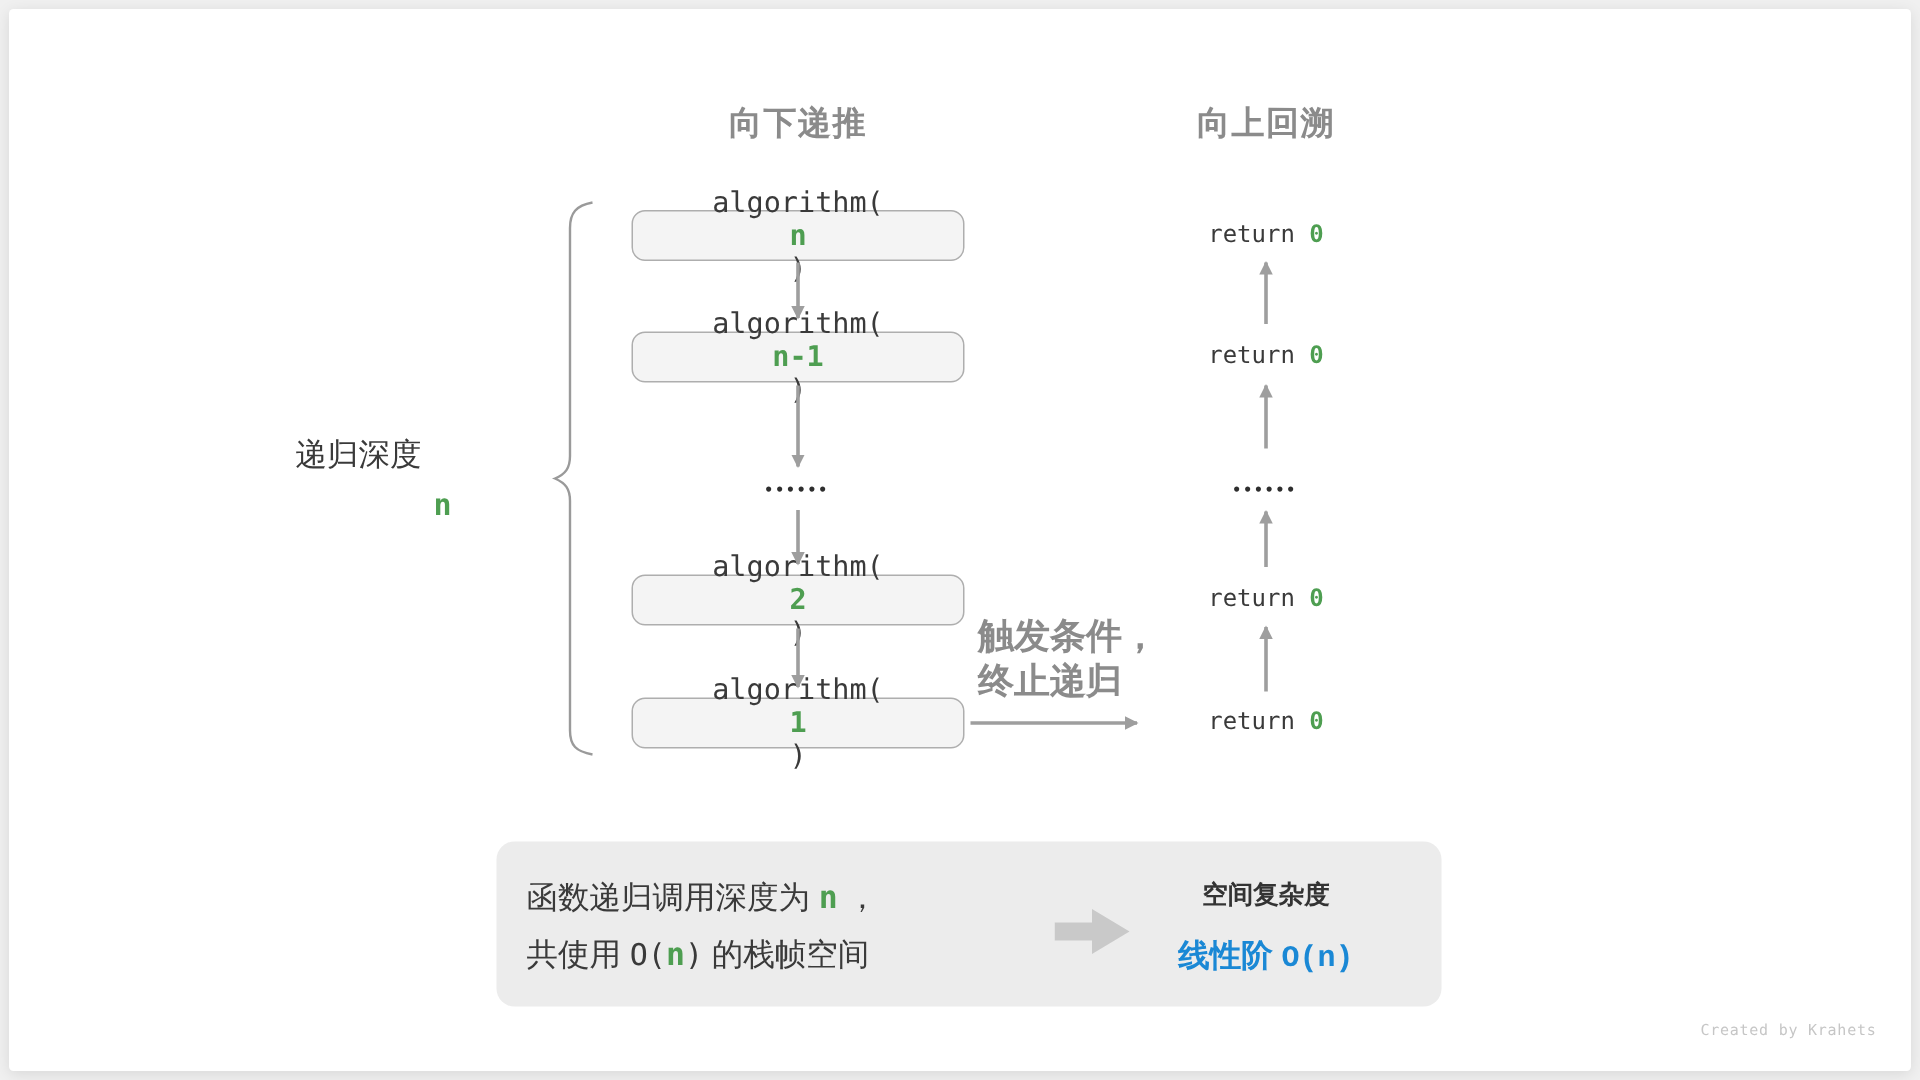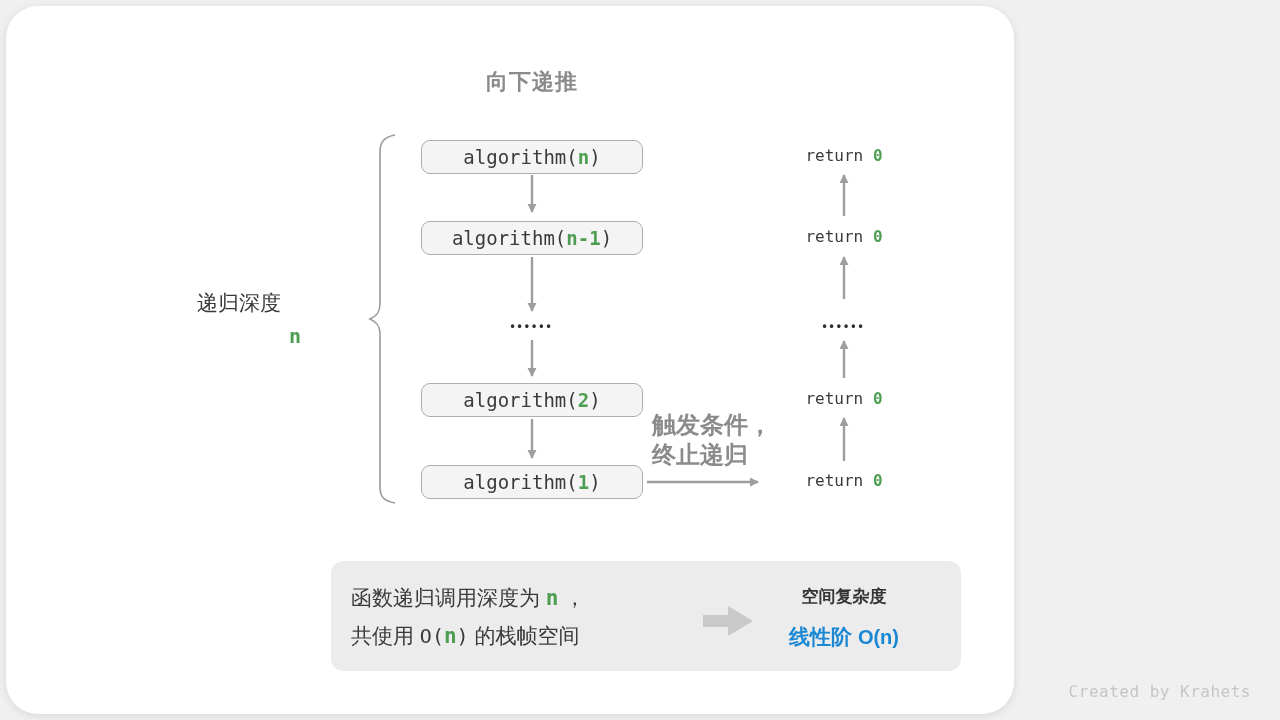--- a/index.html
+++ b/index.html
@@ -5,40 +5,40 @@
   :root{
     --green:#4e9e51; --blue:#1a88d5; --gray_text:#8b8b8b; --dark:#3a3a3a;
     --arrow:#9e9e9e; --box_fill:#f4f4f4; --box_border:#aeaeae;
     --summary_bg:#ececec; --watermark:#c6c6c6; --big_arrow:#c9c9c9;
     --page_bg:#f0f0f0; --card_bg:#ffffff;
   }
   *{margin:0;padding:0;box-sizing:border-box;}
   html,body{width:1280px;height:720px;overflow:hidden;}
   body{background:var(--page_bg);font-family:"Liberation Sans",sans-serif;}
   .card{
-    position:absolute;left:6px;top:6px;width:1008px;height:708px;
-    background:var(--card_bg);border-radius:32px;
+    position:absolute;left:6px;top:6px;width:1268px;height:708px;
+    background:var(--card_bg);border-radius:3px;
     box-shadow:0 2px 10px rgba(0,0,0,0.10);
   }
   .abs{position:absolute;}
   .center{text-align:center;}
   .mono{font-family:"DejaVu Sans Mono","Liberation Mono",monospace;}
 
   .col-header{
     width:220px;font-size:22px;font-weight:700;color:var(--gray_text);
     letter-spacing:1px;
   }
   .call-box{
     left:415px;width:222px;height:34px;
     background:var(--box_fill);
     border:1.5px solid var(--box_border);
     border-radius:9px;
     display:flex;align-items:center;justify-content:center;
     font-family:"DejaVu Sans Mono","Liberation Mono",monospace;
-    font-size:19px;color:var(--dark);
+    font-size:19px;color:var(--dark);flex-direction:column;
   }
   .call-box .arg{color:var(--green);font-weight:700;}
   .return-line{
     left:738px;width:200px;height:24px;text-align:center;
     font-family:"DejaVu Sans Mono","Liberation Mono",monospace;
     font-size:16px;color:var(--dark);line-height:24px;
   }
   .return-line .zero{color:var(--green);font-weight:700;}
   .dots{
     width:200px;text-align:center;font-size:12px;letter-spacing:3px;
@@ -59,39 +59,40 @@
   .sum-left{left:20px;width:330px;font-size:21px;color:var(--dark);
     text-align:left;line-height:26px;}
   .sum-left .n{color:var(--green);font-weight:700;
     font-family:"DejaVu Sans Mono","Liberation Mono",monospace;}
   .sum-left .code{font-family:"DejaVu Sans Mono","Liberation Mono",monospace;
     font-size:20px;}
   .sum-right-title{left:413px;top:24px;width:200px;text-align:center;
     font-size:17px;font-weight:700;color:#333;}
   .sum-right-result{left:403px;top:62px;width:220px;text-align:center;
     font-size:21px;font-weight:700;color:var(--blue);}
-  .sum-right-result .code{font-family:Liberation Sans, sans-serif;
+  .sum-right-result .code{font-family:Liberation Mono, monospace;
     font-size:20px;}
   .watermark{
     left:990px;top:676px;width:255px;text-align:right;
     font-family:"DejaVu Sans Mono","Liberation Mono",monospace;
-    font-size:16px;color:var(--watermark);letter-spacing:0.5px;
+    font-size:10px;color:var(--watermark);letter-spacing:0.5px;
   }
   svg.overlay{position:absolute;left:0;top:0;pointer-events:none;}
   .connector{stroke:var(--arrow);stroke-width:2.4;fill:none;}
   .brace{stroke:#9a9a9a;stroke-width:1.6;fill:none;}
   .ah{fill:var(--arrow);}
   .big-arrow-shape{fill:var(--big_arrow);}
 </style>
 </head>
 <body>
 
 <div class="card">
 
   <div class="abs col-header center" style="left:416px;top:61px;">向下递推</div>
+  <div class="abs col-header center" style="left:728px;top:61px;">向上回溯</div>
 
   <div class="abs depth-label">递归深度</div>
   <div class="abs depth-var mono">n</div>
 
   <div class="abs call-box" style="top:134px;">
     <span>algorithm(</span>
       <span class="arg">n</span>
       <span>)</span>
   </div>
   <div class="abs call-box" style="top:215px;">

